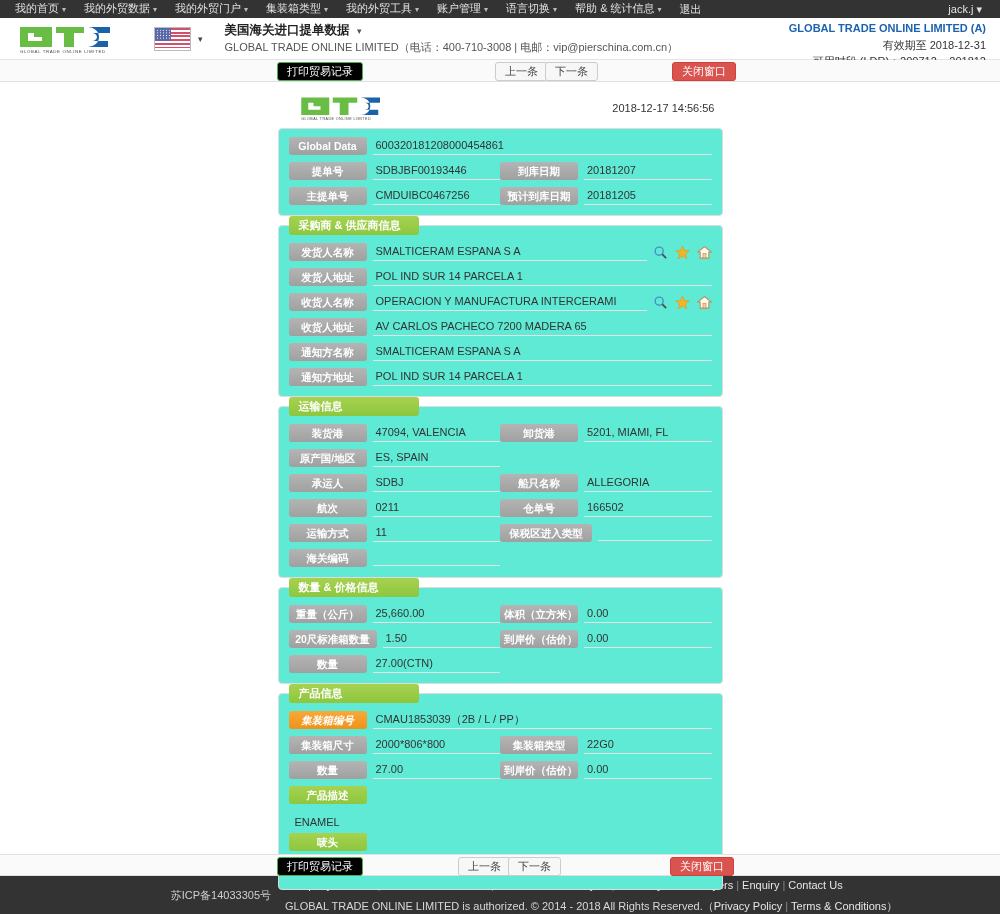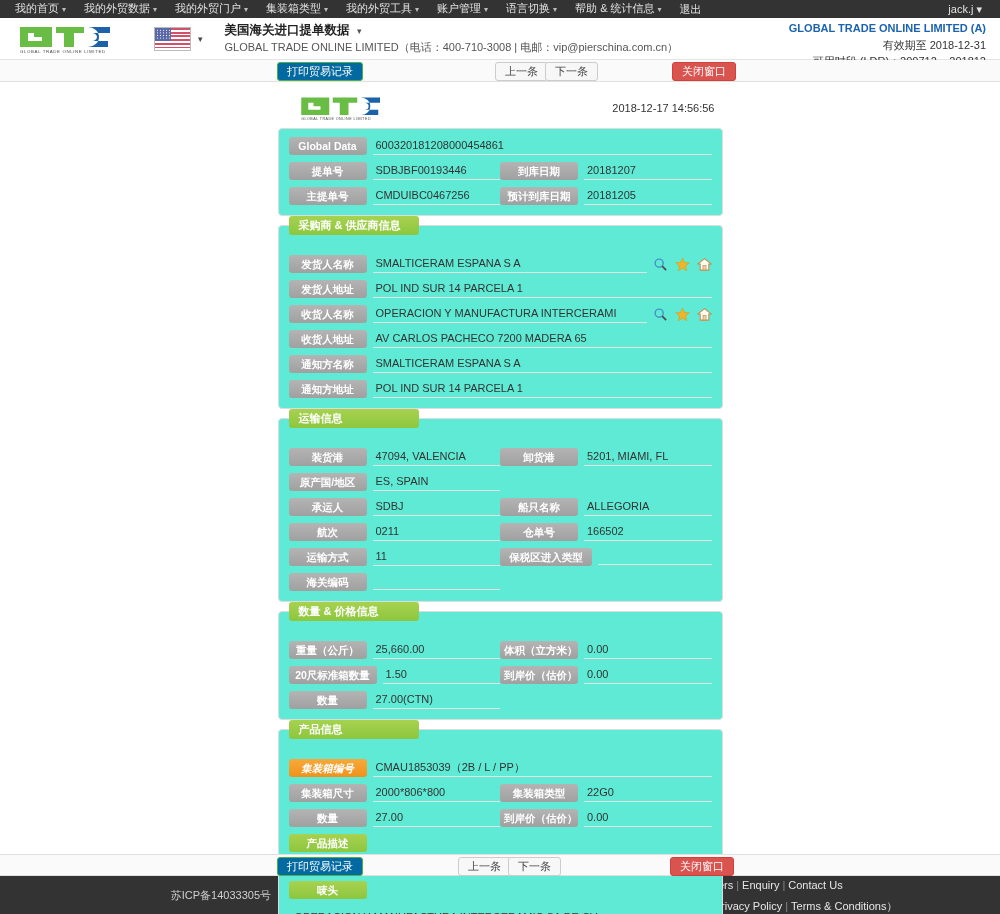--- a/index.html
+++ b/index.html
@@ -115,21 +115,21 @@
     position: absolute;
     top: 2px;
     font-size: 11px;
     padding: 2px 9px;
     border-radius: 3px;
     cursor: pointer;
     line-height: 13px;
     white-space: nowrap;
   }
   .btn-green {
-    background: #0369a1; border: 1px solid #4cae4c;
+    background: #000000; border: 1px solid #4cae4c;
     color: #fff;
   }
   .btn-red {
     background: #d9534f; border: 1px solid #d43f3a;
     color: #fff;
   }
   .btn-plain {
     background: #f7f7f7; border: 1px solid #ccc;
     color: #444;
   }
@@ -153,21 +153,21 @@
   .doc-timestamp { font-size: 11px; color: #333; }
 
   .panel {
     border: 1px solid #dcdcdc;
     border-radius: 4px;
     margin-bottom: 9px;
     padding: 8px 10px 9px 10px;
     position: relative;
     background: #5eead4;
   }
-  .panel.with-title { padding-top: 29px; }
+  .panel.with-title { padding-top: 17px; }
   .panel-title {
     position: absolute;
     top: -10px; left: 10px;
     background: linear-gradient(to bottom, #a7d24f, #8dc63f);
     color: #ffffff;
     font-size: 11px;
     font-weight: bold;
     padding: 3px 12px 3px 10px;
     border-radius: 3px;
     min-width: 130px;

